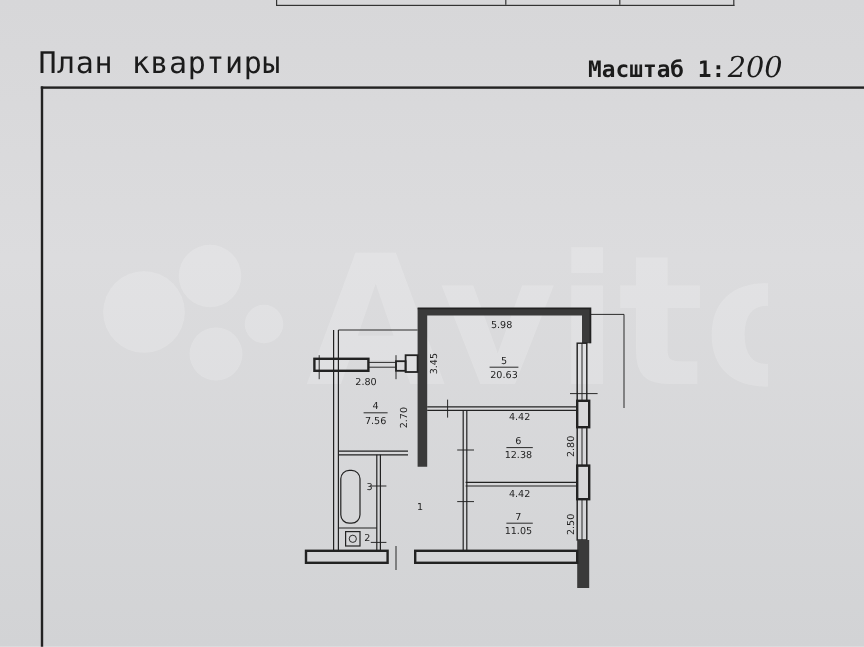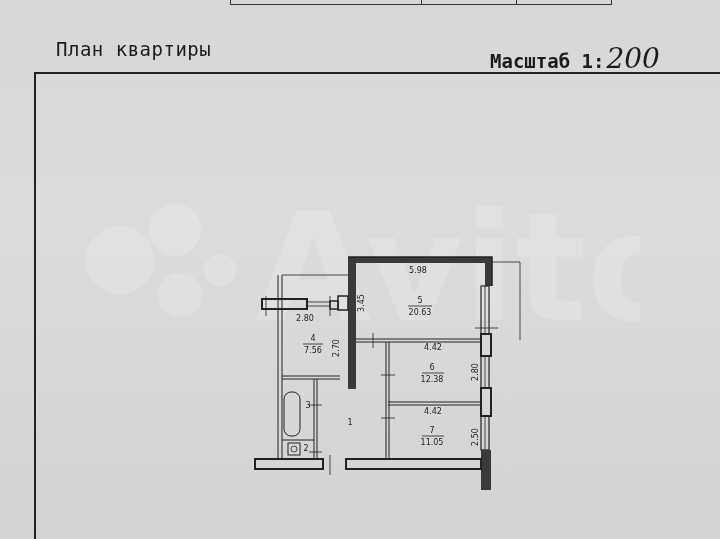--- a/index.html
+++ b/index.html
@@ -2,23 +2,23 @@
 <html><head>
 <meta charset="utf-8">
 <style>
   html,body{margin:0;padding:0;}
   body{width:720px;height:539px;overflow:hidden;position:relative;
        background:linear-gradient(180deg,#d7d7d9 0%,#dcdcde 40%,#d2d3d5 100%);
        font-family:"DejaVu Sans Mono","Liberation Mono",monospace;color:#1b1b1b;}
   .top-table{position:absolute;left:230px;top:-2px;width:380px;height:6px;border:1.5px solid #333;border-top:none;}
   .top-table .c1{position:absolute;left:0;top:0;width:190px;height:100%;border-right:1.5px solid #333;}
   .top-table .c2{position:absolute;left:190px;top:0;width:95px;height:100%;border-right:1.5px solid #333;}
-  .title{position:absolute;left:56px;top:38px;font-size:19px;letter-spacing:0.5px;}
+  .title{position:absolute;left:32px;top:38px;font-size:25px;letter-spacing:0.5px;}
   .scale{position:absolute;left:490px;top:42px;font-size:19px;font-weight:bold;}
-  .scale .hand{font-family:"DejaVu Serif",serif;font-style:italic;font-weight:normal;font-size:28px;margin-left:2px;margin-top:20px;}
+  .scale .hand{font-family:"DejaVu Serif",serif;font-style:italic;font-weight:normal;font-size:24px;margin-left:2px;margin-top:20px;}
   .frame{position:absolute;left:34px;top:72px;width:700px;height:480px;border-left:2px solid #222;border-top:2px solid #222;}
   .watermark{position:absolute;left:80px;top:190px;width:560px;height:150px;opacity:.18;pointer-events:none;}
   .plan{position:absolute;left:0;top:0;width:720px;height:539px;}
 </style>
 </head>
 <body>
 
 <div class="top-table">
   <div class="c1"></div>
   <div class="c2"></div>

